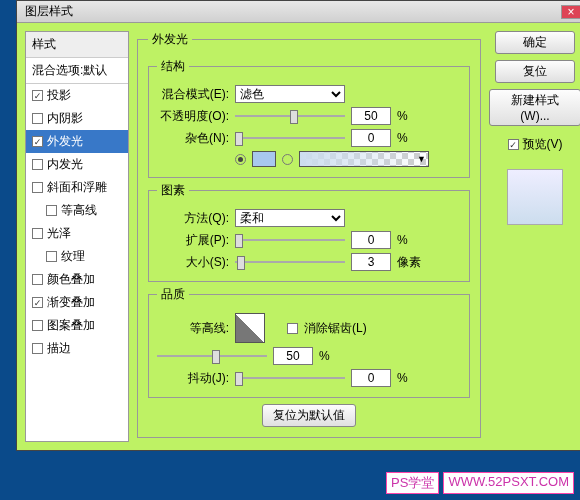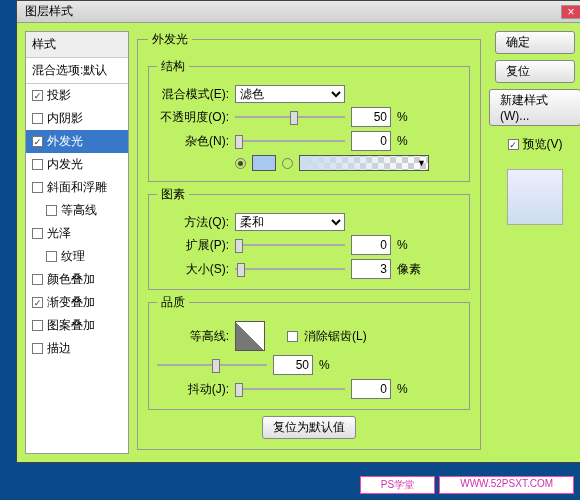--- a/index.html
+++ b/index.html
@@ -20,33 +20,33 @@
 fieldset { border: 1px solid #999; padding: 6px 10px 10px 10px; margin-bottom: 4px; }
 fieldset > legend { padding: 0 4px; }
 .inner { border: 1px solid #999; margin-top: 4px; padding: 6px 8px; }
 .inner legend { padding: 0 4px; }
 .row { display: flex; align-items: center; gap: 6px; margin: 4px 0; }
 .lbl { width: 72px; text-align: right; }
 select { width: 110px; height: 18px; border: 1px solid #777; background: #fff; }
 .slider { flex: 0 0 110px; height: 16px; position: relative; }
 .slider::before { content:""; position:absolute; top:7px; left:0; right:0; height:2px; background:#aaa; }
 .thumb { position:absolute; top:2px; width:8px; height:14px; background:#ddd; border:1px solid #777; }
-input.num { width: 40px; height: 18px; border: 1px solid #777; text-align: right; padding: 9px 3px; }
+input.num { width: 40px; height: 18px; border: 1px solid #777; text-align: center; padding: 0 3px; }
 .swatch { width: 24px; height: 16px; border: 1px solid #555; display: inline-block; }
 .radio { width: 11px; height: 11px; border: 1px solid #777; border-radius: 50%; display:inline-flex; align-items:center; justify-content:center; }
 .radio.on::after { content:""; width:5px; height:5px; background:#444; border-radius:50%; }
 .gradient { width: 130px; height: 16px; border: 1px solid #555; background: linear-gradient(to right, #cde 0%, rgba(200,220,240,0) 100%), repeating-conic-gradient(#ccc 0 25%, #fff 0 50%) 0/12px 12px; display:inline-flex; align-items:center; justify-content:flex-end; padding-right:2px; }
 .gradient::after { content:"▼"; font-size:9px; }
 .contour { width: 30px; height: 30px; border: 1px solid #555; background: linear-gradient(to top right, #777 0 49%, #fff 50% 100%); display:inline-block; }
-.btn { background: linear-gradient(#fdfdfd,#e0e0e0); border: 1px solid #888; border-radius: 3px; padding: 2px 10px; cursor:pointer; min-width: 80px; }
+.btn { background: linear-gradient(#fdfdfd,#e0e0e0); border: 1px solid #888; border-radius: 3px; padding: 2px 10px; cursor:pointer; min-width: 80px; text-align:center; }
 .right { width: 92px; display:flex; flex-direction:column; gap:6px; align-items:center; }
 .preview { width:56px; height:56px; border:1px solid #aaa; background:linear-gradient(#eef,#cde); margin-top:6px; }
 .footer-btns { display:flex; gap:6px; justify-content:center; margin-top:6px; }
 .watermark { position:absolute; bottom:6px; right:6px; display:flex; gap:4px; }
-.watermark span { background:#fff; border:1px solid #f4a; color:#c3a; padding:1px 20px; font-size:10px; }
+.watermark span { background:#fff; border:1px solid #f4a; color:#c3a; padding:1px 4px; font-size:13px; }
 </style>
 </head>
 <body>
 
 <div class="window">
   <div class="titlebar">
     <span>图层样式</span>
     <span class="close">×</span>
   </div>
   <div class="body">

